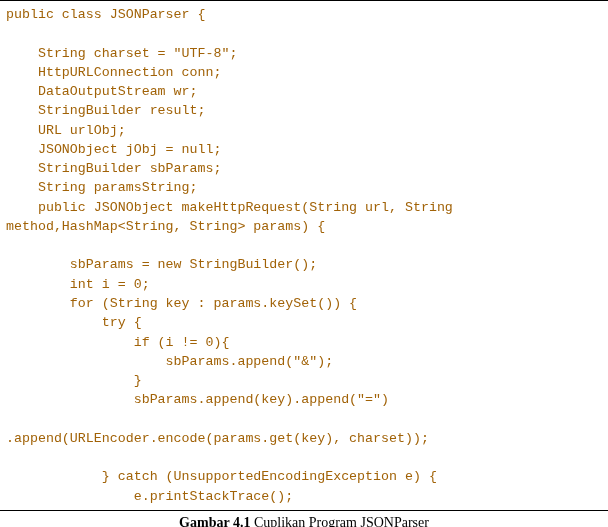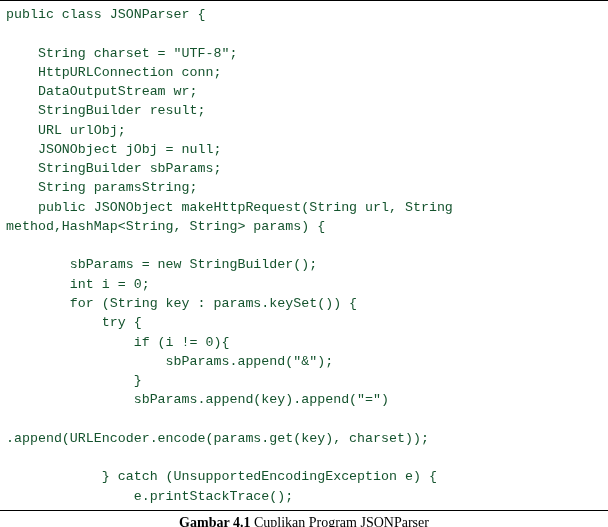--- a/index.html
+++ b/index.html
@@ -9,21 +9,21 @@
     width: 608px;
   }
   .code-box {
     border-top: 1px solid #000;
     border-bottom: 1px solid #000;
     padding: 4px 6px 4px 6px;
     font-family: "Courier New", Courier, monospace;
     font-size: 13.3px;
     line-height: 1.45;
     white-space: pre;
-    color: #14532d;
+    color: #a16207;
     box-sizing: border-box;
     width: 100%;
     overflow: hidden;
   }
   .caption {
     font-family: "Times New Roman", Times, serif;
     font-size: 14px;
     color: #000;
     text-align: center;
     padding: 4px 0 6px 0;

